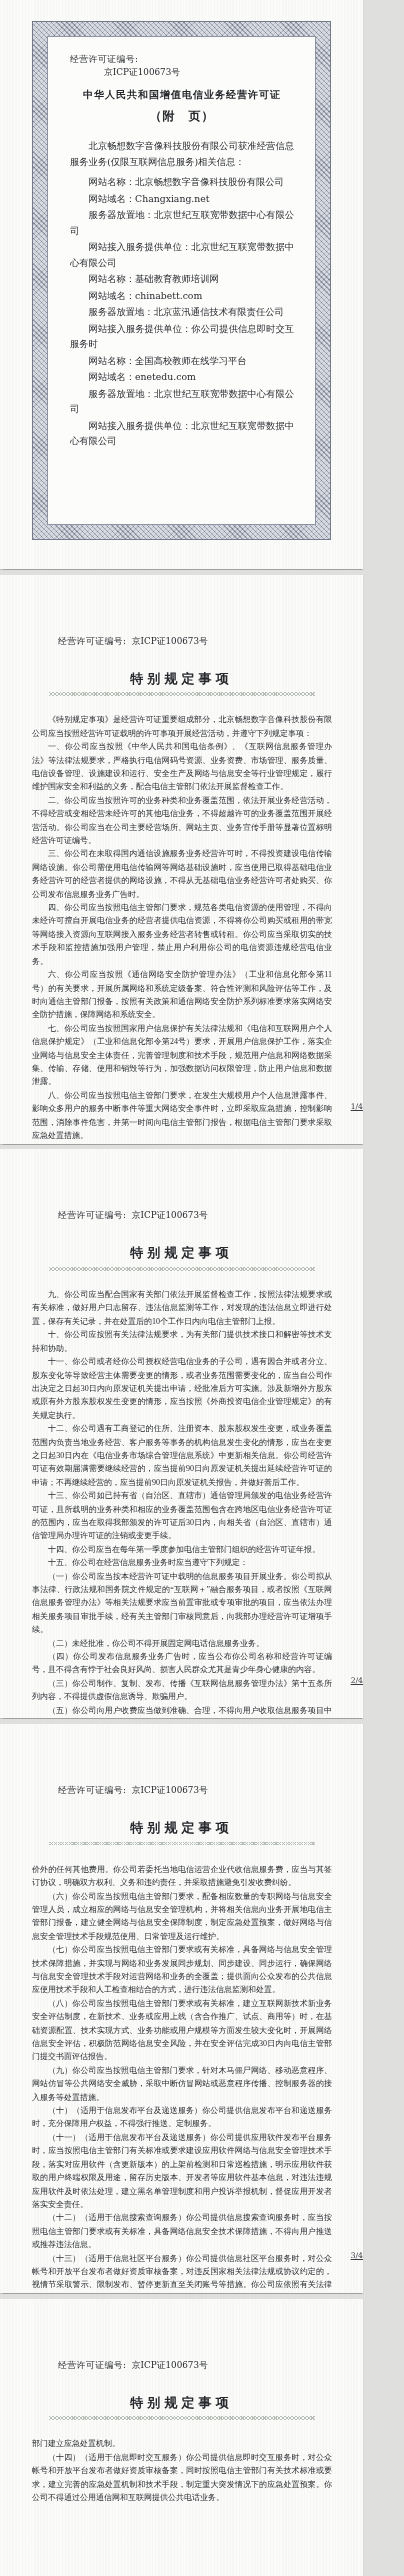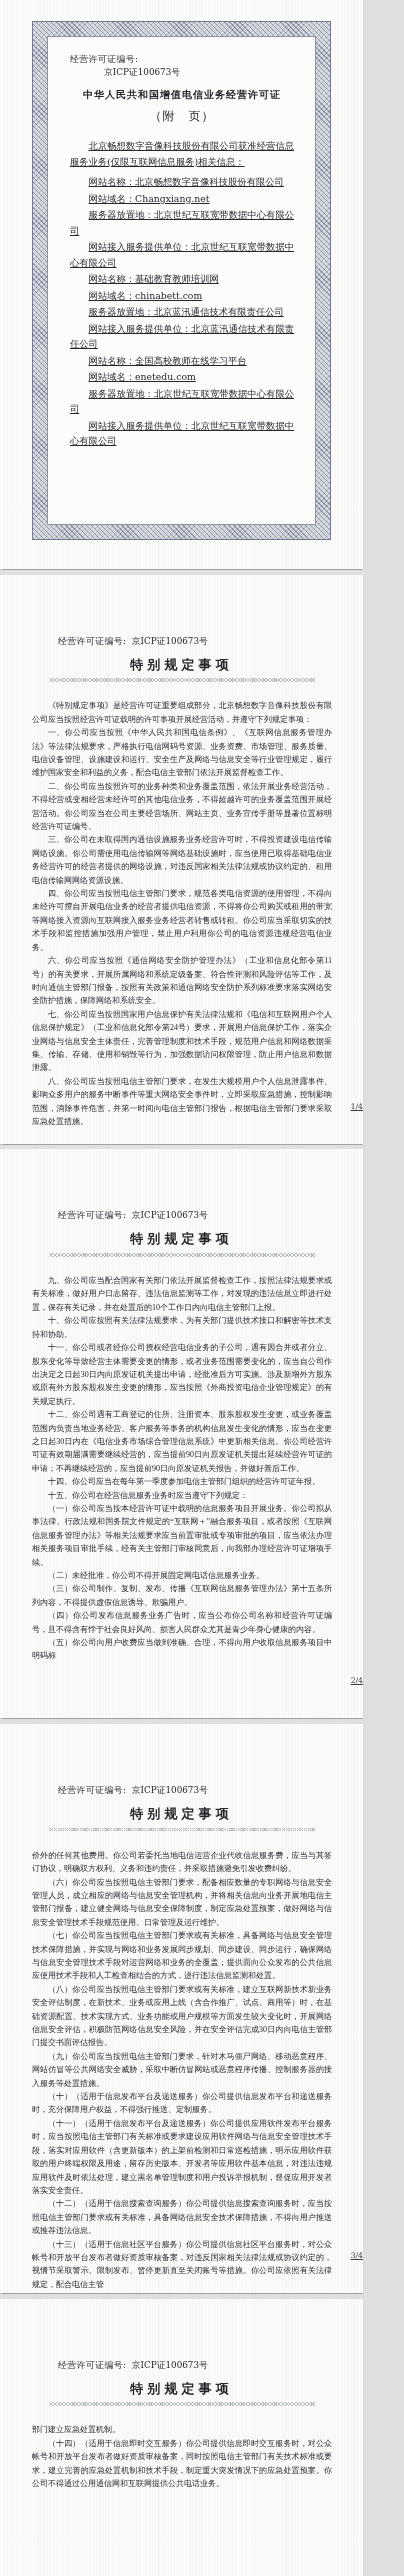--- a/index.html
+++ b/index.html
@@ -39,37 +39,37 @@
     border:0.5px solid #8d93a3;
     padding:17.5px 20.6px 0 21.6px;
   }
   .cert-license-label{font-size:8.8px; letter-spacing:0.5px;}
   .cert-license-number{font-size:8.8px; margin:1px 0 0 34px;}
   .cert-title{
     text-align:center; font-size:10px; font-weight:bold;
     letter-spacing:1px; margin-top:8.2px;
   }
   .cert-subtitle{
-    text-align:center; font-size:12px; font-weight:normal;
+    text-align:center; font-size:12px; font-weight:bold;
     letter-spacing:1px; margin-top:6.2px;
   }
-  .cert-body{margin-top:13.4px; font-size:9.3px; line-height:15.5px; text-align:justify;text-decoration:underline;}
+  .cert-body{margin-top:13.4px; font-size:9.3px; line-height:15.5px; text-align:justify;}
   .cert-body p{margin:0 0 0 0; text-indent:2em;}
   .cert-body p.intro{margin-bottom:5.2px;}
   .cert-body p.entry{margin-top:1px;}
 
   
   .sp-license{
     margin:61px 0 0 58px;
     font-size:8.8px; letter-spacing:0.5px;
   }
   .sp-license .num{margin-left:5.2px; letter-spacing:0;}
   .sp-title{
     text-align:center; font-size:13px; font-weight:bold;
-    letter-spacing:4.1px; margin-top:8px;
+    letter-spacing:4.1px; margin-top:22px;
   }
   .sp-zigzag{
     width:266px; height:3.6px; margin:4.6px auto 0;
     background:
       repeating-linear-gradient(45deg, #a2aba3 0 0.9px, rgba(0,0,0,0) 0.9px 2.6px),
       repeating-linear-gradient(135deg, #a2aba3 0 0.9px, rgba(0,0,0,0) 0.9px 2.6px);
     opacity:0.75;
   }
   .sp-body{
     margin:17.5px 31px 0 32px;
@@ -96,66 +96,67 @@
       <div class="cert-subtitle">（附　页）</div>
       <div class="cert-body">
         <p class="intro">北京畅想数字音像科技股份有限公司获准经营信息服务业务(仅限互联网信息服务)相关信息：</p>
         <p class="entry">网站名称：北京畅想数字音像科技股份有限公司</p>
         <p class="entry">网站域名：Changxiang.net</p>
         <p class="entry">服务器放置地：北京世纪互联宽带数据中心有限公司</p>
         <p class="entry">网站接入服务提供单位：北京世纪互联宽带数据中心有限公司</p>
         <p class="entry">网站名称：基础教育教师培训网</p>
         <p class="entry">网站域名：chinabett.com</p>
         <p class="entry">服务器放置地：北京蓝汛通信技术有限责任公司</p>
-        <p class="entry">网站接入服务提供单位：北京蓝汛通信技术有限责任公司</p>
+        <p class="entry">网站接入服务提供单位：你公司提供信息即时交互服务时</p>
         <p class="entry">网站名称：全国高校教师在线学习平台</p>
         <p class="entry">网站域名：enetedu.com</p>
         <p class="entry">服务器放置地：北京世纪互联宽带数据中心有限公司</p>
         <p class="entry">网站接入服务提供单位：北京世纪互联宽带数据中心有限公司</p>
       </div>
     </div>
   </div>
 </div>
 
 <div class="page">
   <div class="sp-license">
     <span>经营许可证编号:</span><span class="num">京ICP证100673号</span>
   </div>
   <div class="sp-title">特别规定事项</div>
   <div class="sp-zigzag"></div>
   <div class="sp-body">
     <p>《特别规定事项》是经营许可证重要组成部分，北京畅想数字音像科技股份有限公司应当按照经营许可证载明的许可事项开展经营活动，并遵守下列规定事项：</p>
     <p>一、你公司应当按照《中华人民共和国电信条例》、《互联网信息服务管理办法》等法律法规要求，严格执行电信网码号资源、业务资费、市场管理、服务质量、电信设备管理、设施建设和运行、安全生产及网络与信息安全等行业管理规定，履行维护国家安全和利益的义务，配合电信主管部门依法开展监督检查工作。</p>
     <p>二、你公司应当按照许可的业务种类和业务覆盖范围，依法开展业务经营活动，不得经营或变相经营未经许可的其他电信业务，不得超越许可的业务覆盖范围开展经营活动。你公司应当在公司主要经营场所、网站主页、业务宣传手册等显著位置标明经营许可证编号。</p>
-    <p>三、你公司在未取得国内通信设施服务业务经营许可时，不得投资建设电信传输网络设施。你公司需使用电信传输网等网络基础设施时，应当使用已取得基础电信业务经营许可的经营者提供的网络设施，对违反国家相关法律法规或协议约定的、租用电信传输网网络资源设施。</p>
+    <p>三、你公司在未取得国内通信设施服务业务经营许可时，不得投资建设电信传输网络设施。你公司需使用电信传输网等网络基础设施时，应当使用已取得基础电信业务经营许可的经营者提供的网络设施，不得从无基础电信业务经营许可者处购买、你公司发布信息服务业务广告时。</p>
     <p>四、你公司应当按照电信主管部门要求，规范各类电信资源的使用管理，不得向未经许可擅自开展电信业务的经营者提供电信资源，不得将你公司购买或租用的带宽等网络接入资源向互联网接入服务业务经营者转售或转租。你公司应当采取切实的技术手段和监控措施加强用户管理，禁止用户利用你公司的电信资源违规经营电信业务。</p>
     <p>六、你公司应当按照《通信网络安全防护管理办法》（工业和信息化部令第11号）的有关要求，开展所属网络和系统定级备案、符合性评测和风险评估等工作，及时向通信主管部门报备，按照有关政策和通信网络安全防护系列标准要求落实网络安全防护措施，保障网络和系统安全。</p>
     <p>七、你公司应当按照国家用户信息保护有关法律法规和《电信和互联网用户个人信息保护规定》（工业和信息化部令第24号）要求，开展用户信息保护工作，落实企业网络与信息安全主体责任，完善管理制度和技术手段，规范用户信息和网络数据采集、传输、存储、使用和销毁等行为，加强数据访问权限管理，防止用户信息和数据泄露。</p>
     <p>八、你公司应当按照电信主管部门要求，在发生大规模用户个人信息泄露事件、影响众多用户的服务中断事件等重大网络安全事件时，立即采取应急措施，控制影响范围，消除事件危害，并第一时间向电信主管部门报告，根据电信主管部门要求采取应急处置措施。</p>
   </div>
   <div class="sp-footer">1/4</div>
 </div>
 
 <div class="page">
   <div class="sp-license">
     <span>经营许可证编号:</span><span class="num">京ICP证100673号</span>
   </div>
   <div class="sp-title">特别规定事项</div>
   <div class="sp-zigzag"></div>
   <div class="sp-body">
     <p>九、你公司应当配合国家有关部门依法开展监督检查工作，按照法律法规要求或有关标准，做好用户日志留存、违法信息监测等工作，对发现的违法信息立即进行处置，保存有关记录，并在处置后的10个工作日内向电信主管部门上报。</p>
     <p>十、你公司应按照有关法律法规要求，为有关部门提供技术接口和解密等技术支持和协助。</p>
     <p>十一、你公司或者经你公司授权经营电信业务的子公司，遇有因合并或者分立、股东变化等导致经营主体需要变更的情形，或者业务范围需要变化的，应当自公司作出决定之日起30日内向原发证机关提出申请，经批准后方可实施。涉及新增外方股东或原有外方股东股权发生变更的情形，应当按照《外商投资电信企业管理规定》的有关规定执行。</p>
     <p>十二、你公司遇有工商登记的住所、注册资本、股东股权发生变更，或业务覆盖范围内负责当地业务经营、客户服务等事务的机构信息发生变化的情形，应当在变更之日起30日内在《电信业务市场综合管理信息系统》中更新相关信息。你公司经营许可证有效期届满需要继续经营的，应当提前90日向原发证机关提出延续经营许可证的申请；不再继续经营的，应当提前90日向原发证机关报告，并做好善后工作。</p>
+    <p>十三、你公司如已持有省（自治区、直辖市）通信管理局颁发的电信业务经营许可证，且所载明的业务种类和相应的业务覆盖范围包含在跨地区电信业务经营许可证的范围内，应当在取得我部颁发的许可证后30日内，向相关省（自治区、直辖市）通信管理局办理许可证的注销或变更手续。</p>
     <p>十四、你公司应当在每年第一季度参加电信主管部门组织的经营许可证年报。</p>
     <p>十五、你公司在经营信息服务业务时应当遵守下列规定：</p>
     <p>（一）你公司应当按本经营许可证中载明的信息服务项目开展业务。你公司拟从事法律、行政法规和国务院文件规定的“互联网＋”融合服务项目，或者按照《互联网信息服务管理办法》等相关法规要求应当前置审批或专项审批的项目，应当依法办理相关服务项目审批手续，经有关主管部门审核同意后，向我部办理经营许可证增项手续。</p>
     <p>（二）未经批准，你公司不得开展固定网电话信息服务业务。</p>
+    <p>（四）你公司发布信息服务业务广告时，应当公布你公司名称和经营许可证编号，且不得含有悖于社会良好风尚、损害人民群众尤其是青少年身心健康的内容。</p>
     <p>（三）你公司制作、复制、发布、传播《互联网信息服务管理办法》第十五条所列内容，不得提供虚假信息诱导、欺骗用户。</p>
-    <p>（四）你公司发布信息服务业务广告时，应当公布你公司名称和经营许可证编号，且不得含有悖于社会良好风尚、损害人民群众尤其是青少年身心健康的内容。</p>
     <p>（五）你公司向用户收费应当做到准确、合理，不得向用户收取信息服务项目中明码标</p>
   </div>
   <div class="sp-footer">2/4</div>
 </div>
 
 <div class="page">
   <div class="sp-license">
     <span>经营许可证编号:</span><span class="num">京ICP证100673号</span>
   </div>
   <div class="sp-title">特别规定事项</div>

